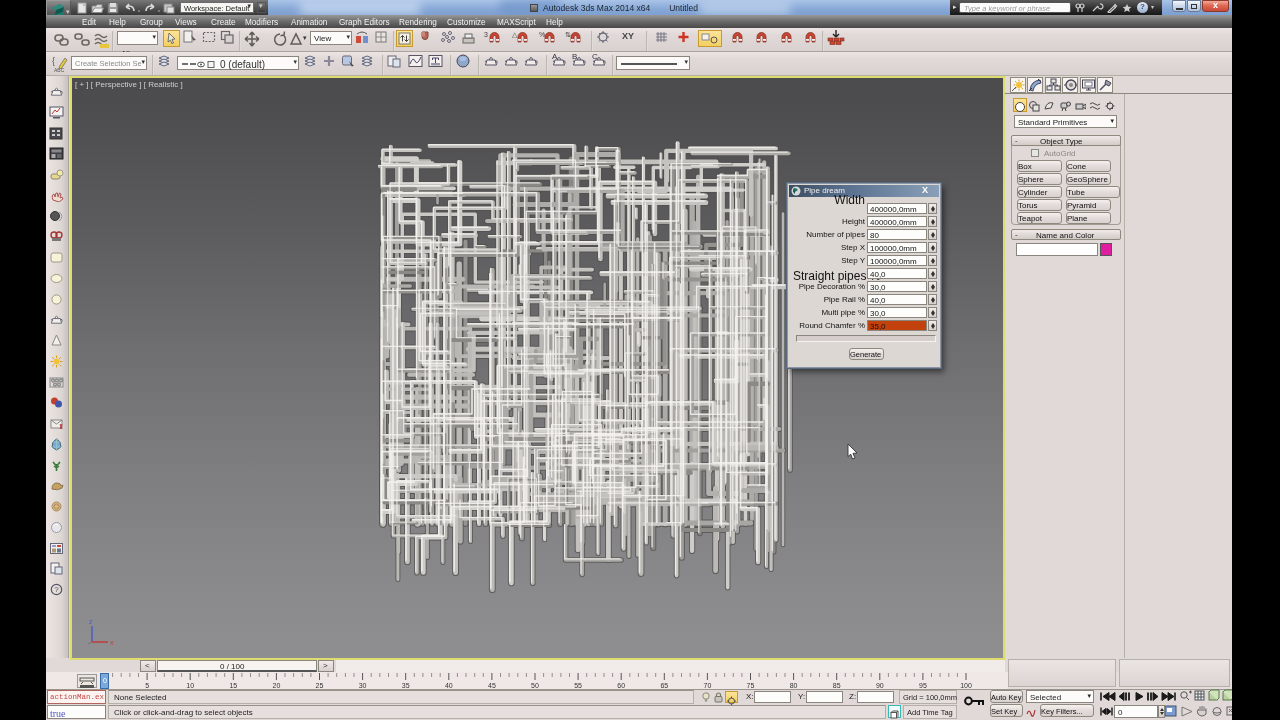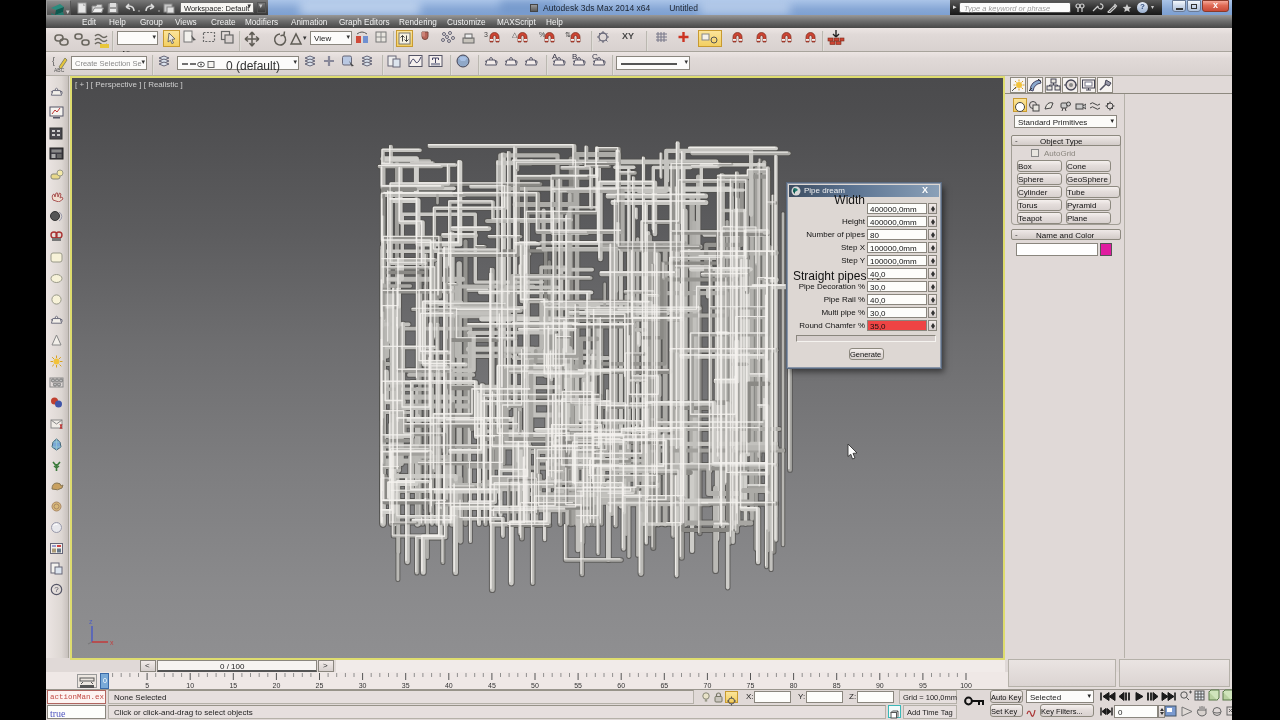--- a/index.html
+++ b/index.html
@@ -257,21 +257,21 @@
         <path d="M2 10 l5 -2 5 2 -5 2 Z"></path>
       </g>
     </svg></div>
 <div style="position:absolute;left:177px;top:56px;width:122px;height:14px;background:#fcfbfa;border:1px solid #8a867e">
     <svg style="position:absolute;left:3px;top:3px" width="34" height="9" viewBox="0 0 34 9">
       <path d="M1 4 h6 M9 4 h6" stroke="#444" stroke-width="1.6"></path>
       <ellipse cx="20" cy="4.5" rx="3.4" ry="2.4" fill="none" stroke="#555"></ellipse>
       <circle cx="20" cy="4.5" r="1" fill="#555"></circle>
       <rect x="27" y="1.5" width="6" height="6" fill="#f8f6f2" stroke="#666"></rect>
     </svg>
-    <span class="t" style="left:48px;top:2px;font-size:12px;color:#333">0 (default)</span>
+    <span class="t" style="left:42px;top:2px;font-size:10px;color:#333">0 (default)</span>
     <span class="t" style="right:1px;top:1px;font-size:7px;color:#333">▾</span>
   </div>
 <div style="position:absolute;left:303px;top:54px;width:16px;height:16px;"><svg width="15" height="14" viewBox="0 0 15 14">
       <g fill="#dce4ee" stroke="#667">
         <path d="M2 4 l5 -2 5 2 -5 2 Z"></path>
         <path d="M2 7 l5 -2 5 2 -5 2 Z"></path>
         <path d="M2 10 l5 -2 5 2 -5 2 Z"></path>
       </g>
     </svg></div>
 <div style="position:absolute;left:322px;top:54px;width:16px;height:16px;"><svg width="14" height="14" viewBox="0 0 14 14">
@@ -1922,21 +1922,21 @@
   </div>
 <span class="t" style="left:793px;top:307.5px;width:72px;text-align:right;font-size:8px;color:#111">Multi pipe %</span>
 <div style="position:absolute;left:867px;top:307.0px;width:60px;height:11px;background:#fdfdfb;border:1px solid #8a867e">
     <span class="t" style="left:2px;top:1px;font-size:8px;color:#111">30,0</span>
   </div>
 <div style="position:absolute;left:928px;top:307.0px;width:9px;height:11px;background:linear-gradient(180deg,#f2ebe9,#d6cfcd);border:1px solid #8a867e">
     <div style="position:absolute;left:1.5px;top:1.5px;width:0;height:0;border-left:2.5px solid transparent;border-right:2.5px solid transparent;border-bottom:3px solid #333"></div>
     <div style="position:absolute;left:1.5px;bottom:1.5px;width:0;height:0;border-left:2.5px solid transparent;border-right:2.5px solid transparent;border-top:3px solid #333"></div>
   </div>
 <span class="t" style="left:793px;top:320.5px;width:72px;text-align:right;font-size:8px;color:#111">Round Chamfer %</span>
-<div style="position:absolute;left:867px;top:320.0px;width:60px;height:11px;background:#ef4444;border:1px solid #8a867e">
+<div style="position:absolute;left:867px;top:320.0px;width:60px;height:11px;background:#c2410c;border:1px solid #8a867e">
     <span class="t" style="left:2px;top:1px;font-size:8px;color:#111">35,0</span>
   </div>
 <div style="position:absolute;left:928px;top:320.0px;width:9px;height:11px;background:linear-gradient(180deg,#f2ebe9,#d6cfcd);border:1px solid #8a867e">
     <div style="position:absolute;left:1.5px;top:1.5px;width:0;height:0;border-left:2.5px solid transparent;border-right:2.5px solid transparent;border-bottom:3px solid #333"></div>
     <div style="position:absolute;left:1.5px;bottom:1.5px;width:0;height:0;border-left:2.5px solid transparent;border-right:2.5px solid transparent;border-top:3px solid #333"></div>
   </div>
 <div style="position:absolute;left:796px;top:335px;width:140px;height:7px;background:#d5cecc;border:1px solid #8a867e;border-bottom-color:#f5f3ef;border-right-color:#f5f3ef"></div>
 <div class="btn" style="left:849px;top:348px;width:35px;height:12px;font-size:7.5px;line-height:12px;overflow:hidden">Generate</div>
 <div style="position:absolute;left:46px;top:660px;width:1186px;height:12px;background:#e0d9d7"></div>
 <div style="position:absolute;left:140px;top:660px;width:16px;height:12px;background:linear-gradient(180deg,#f2ebe9,#d6cfcd);border:1px solid #8a867e">

